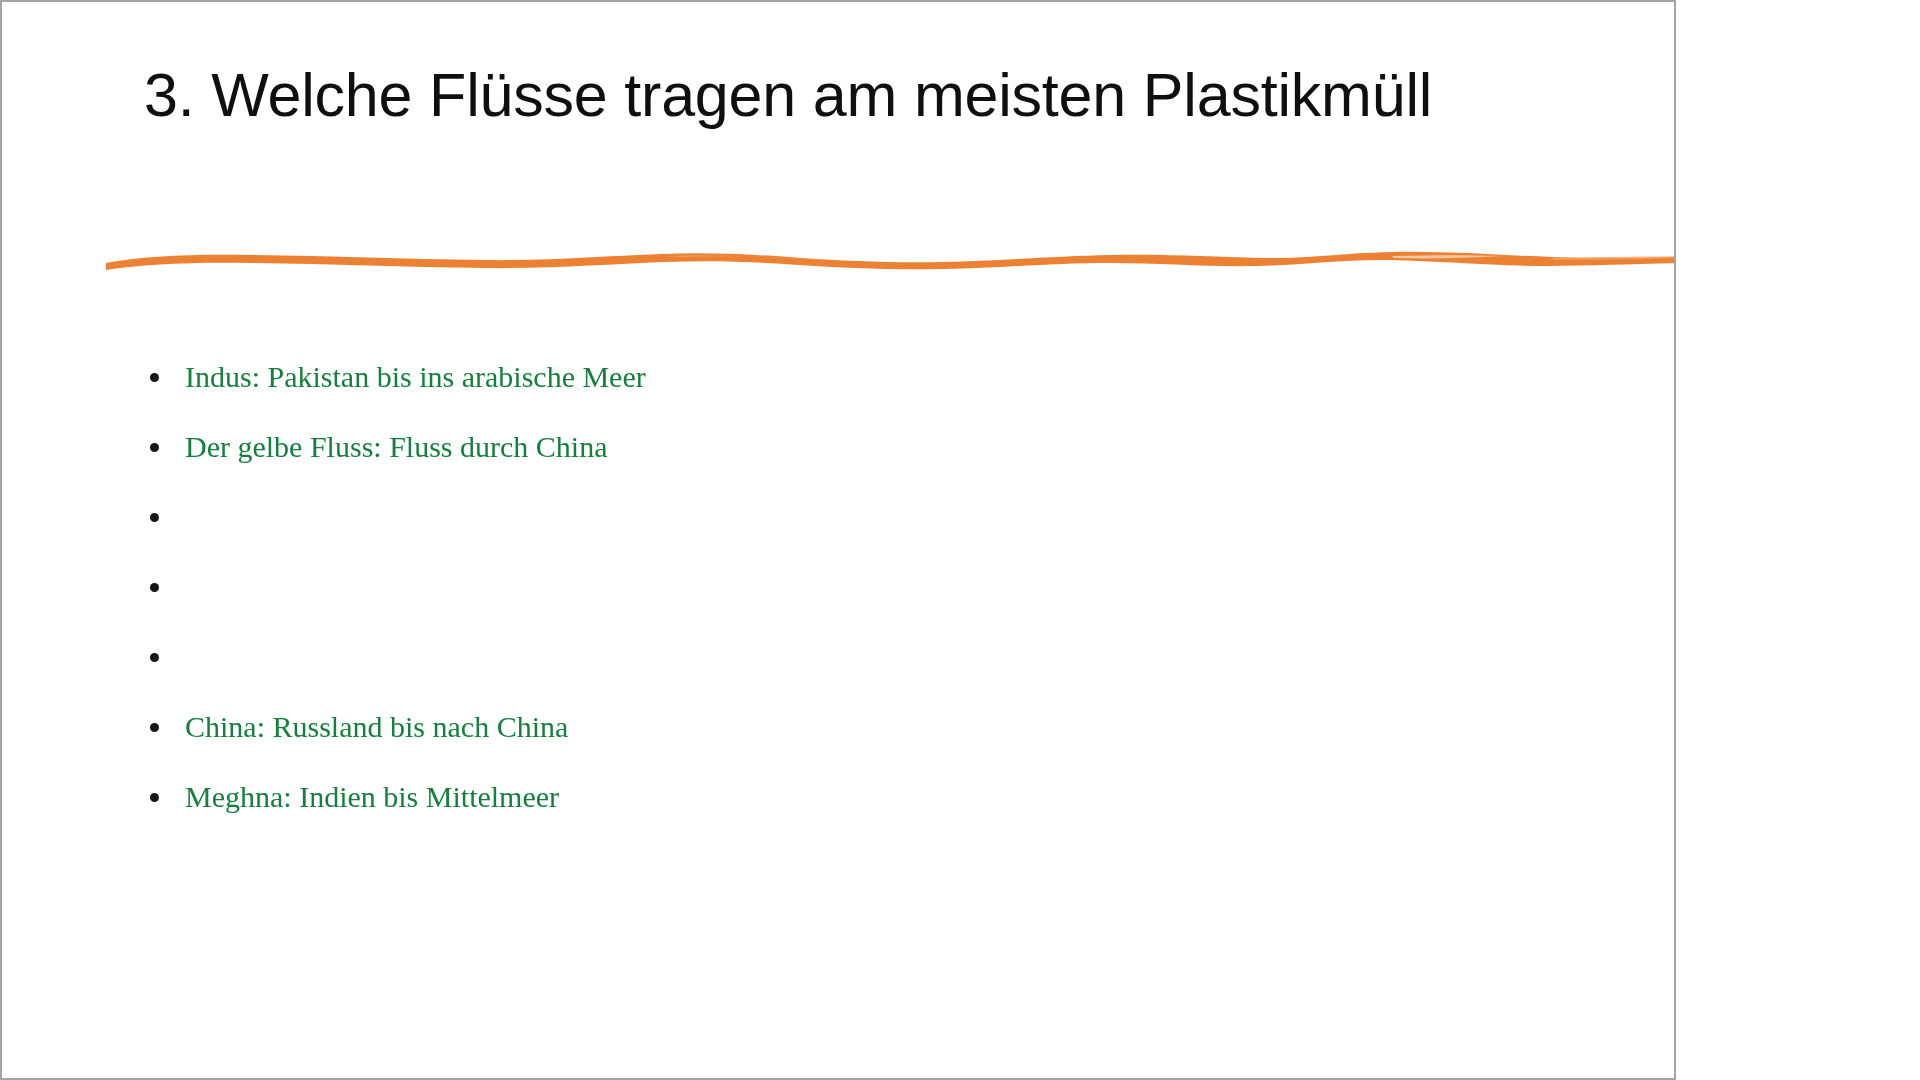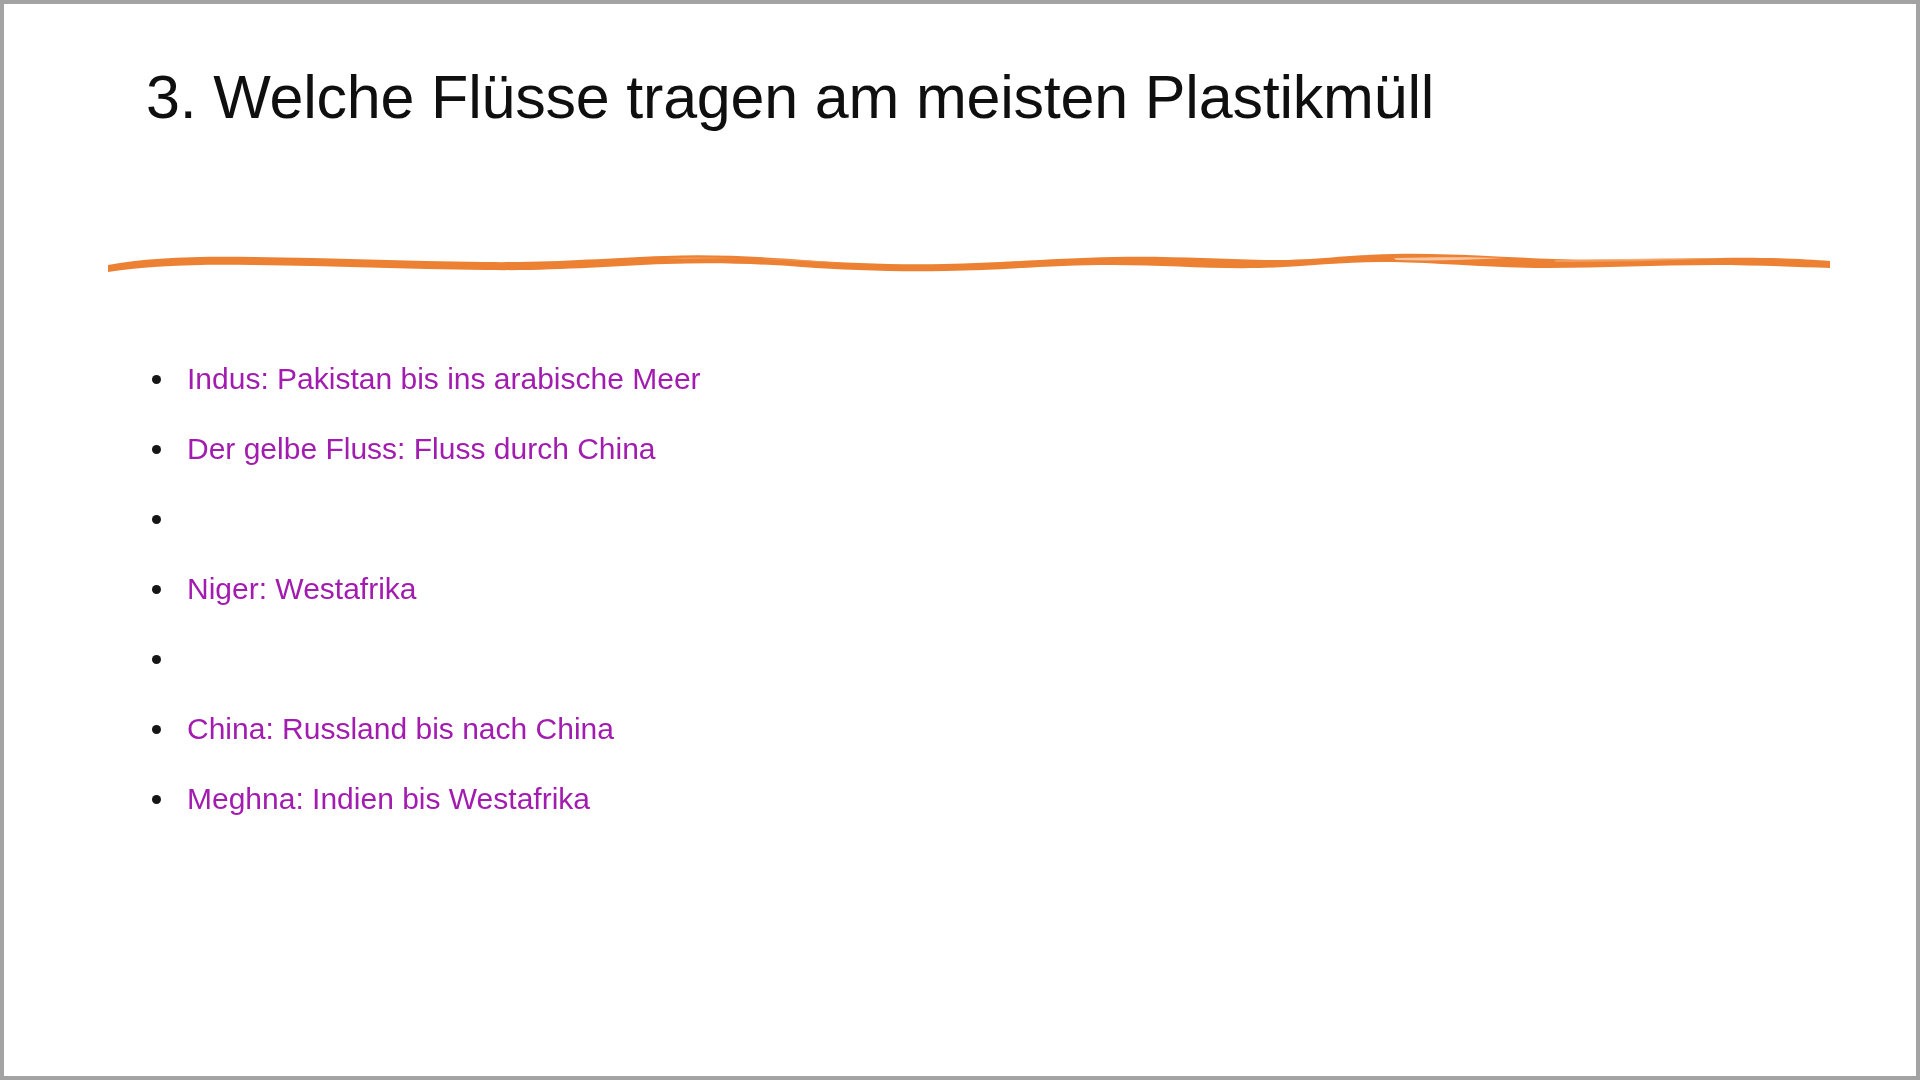--- a/index.html
+++ b/index.html
@@ -10,25 +10,25 @@
   }
   body {
     width: 1920px;
     height: 1080px;
     overflow: hidden;
     font-family: "Liberation Sans", sans-serif;
   }
 
   .slide {
     position: relative;
-    width: 1920px;
+    width: 1676px;
     height: 1080px;
     box-sizing: border-box;
     background: #ffffff;
-    border: 4px solid #a3a3a3;
+    border: 2px solid #a3a3a3;
     overflow: hidden;
   }
 
   
   .title-block {
     position: absolute;
     left: 142px;
     top: 48px;
     width: 1640px;
   }
@@ -78,25 +78,25 @@
     position: absolute;
     left: 6px;
     top: 50%;
     width: 9px;
     height: 9px;
     margin-top: -4px;
     border-radius: 50%;
     background: #151515;
   }
   .bullet-text {
-    font-family: Liberation Sans, sans-serif;
+    font-family: Liberation Serif, serif;
     font-weight: 400;
     font-size: 30px;
     line-height: 40px;
-    color: #a21caf;
+    color: #15803d;
     white-space: nowrap;
   }
 </style>
 </head>
 <body>
 
 <div class="slide">
 
   <div class="title-block">
     <div class="title-line">3. Welche Flüsse tragen am meisten Plastikmüll</div>
@@ -142,28 +142,27 @@
     </li>
     <li class="bullet-item">
       <span class="bullet-dot"></span>
       <span class="bullet-text">Der gelbe Fluss: Fluss durch China</span>
     </li>
     <li class="bullet-item">
       <span class="bullet-dot"></span>
     </li>
     <li class="bullet-item">
       <span class="bullet-dot"></span>
-      <span class="bullet-text">Niger: Westafrika</span>
     </li>
     <li class="bullet-item">
       <span class="bullet-dot"></span>
     </li>
     <li class="bullet-item">
       <span class="bullet-dot"></span>
       <span class="bullet-text">China: Russland bis nach China</span>
     </li>
     <li class="bullet-item">
       <span class="bullet-dot"></span>
-      <span class="bullet-text">Meghna: Indien bis Westafrika</span>
+      <span class="bullet-text">Meghna: Indien bis Mittelmeer</span>
     </li>
   </ul>
 
 </div>
 
 </body></html>

